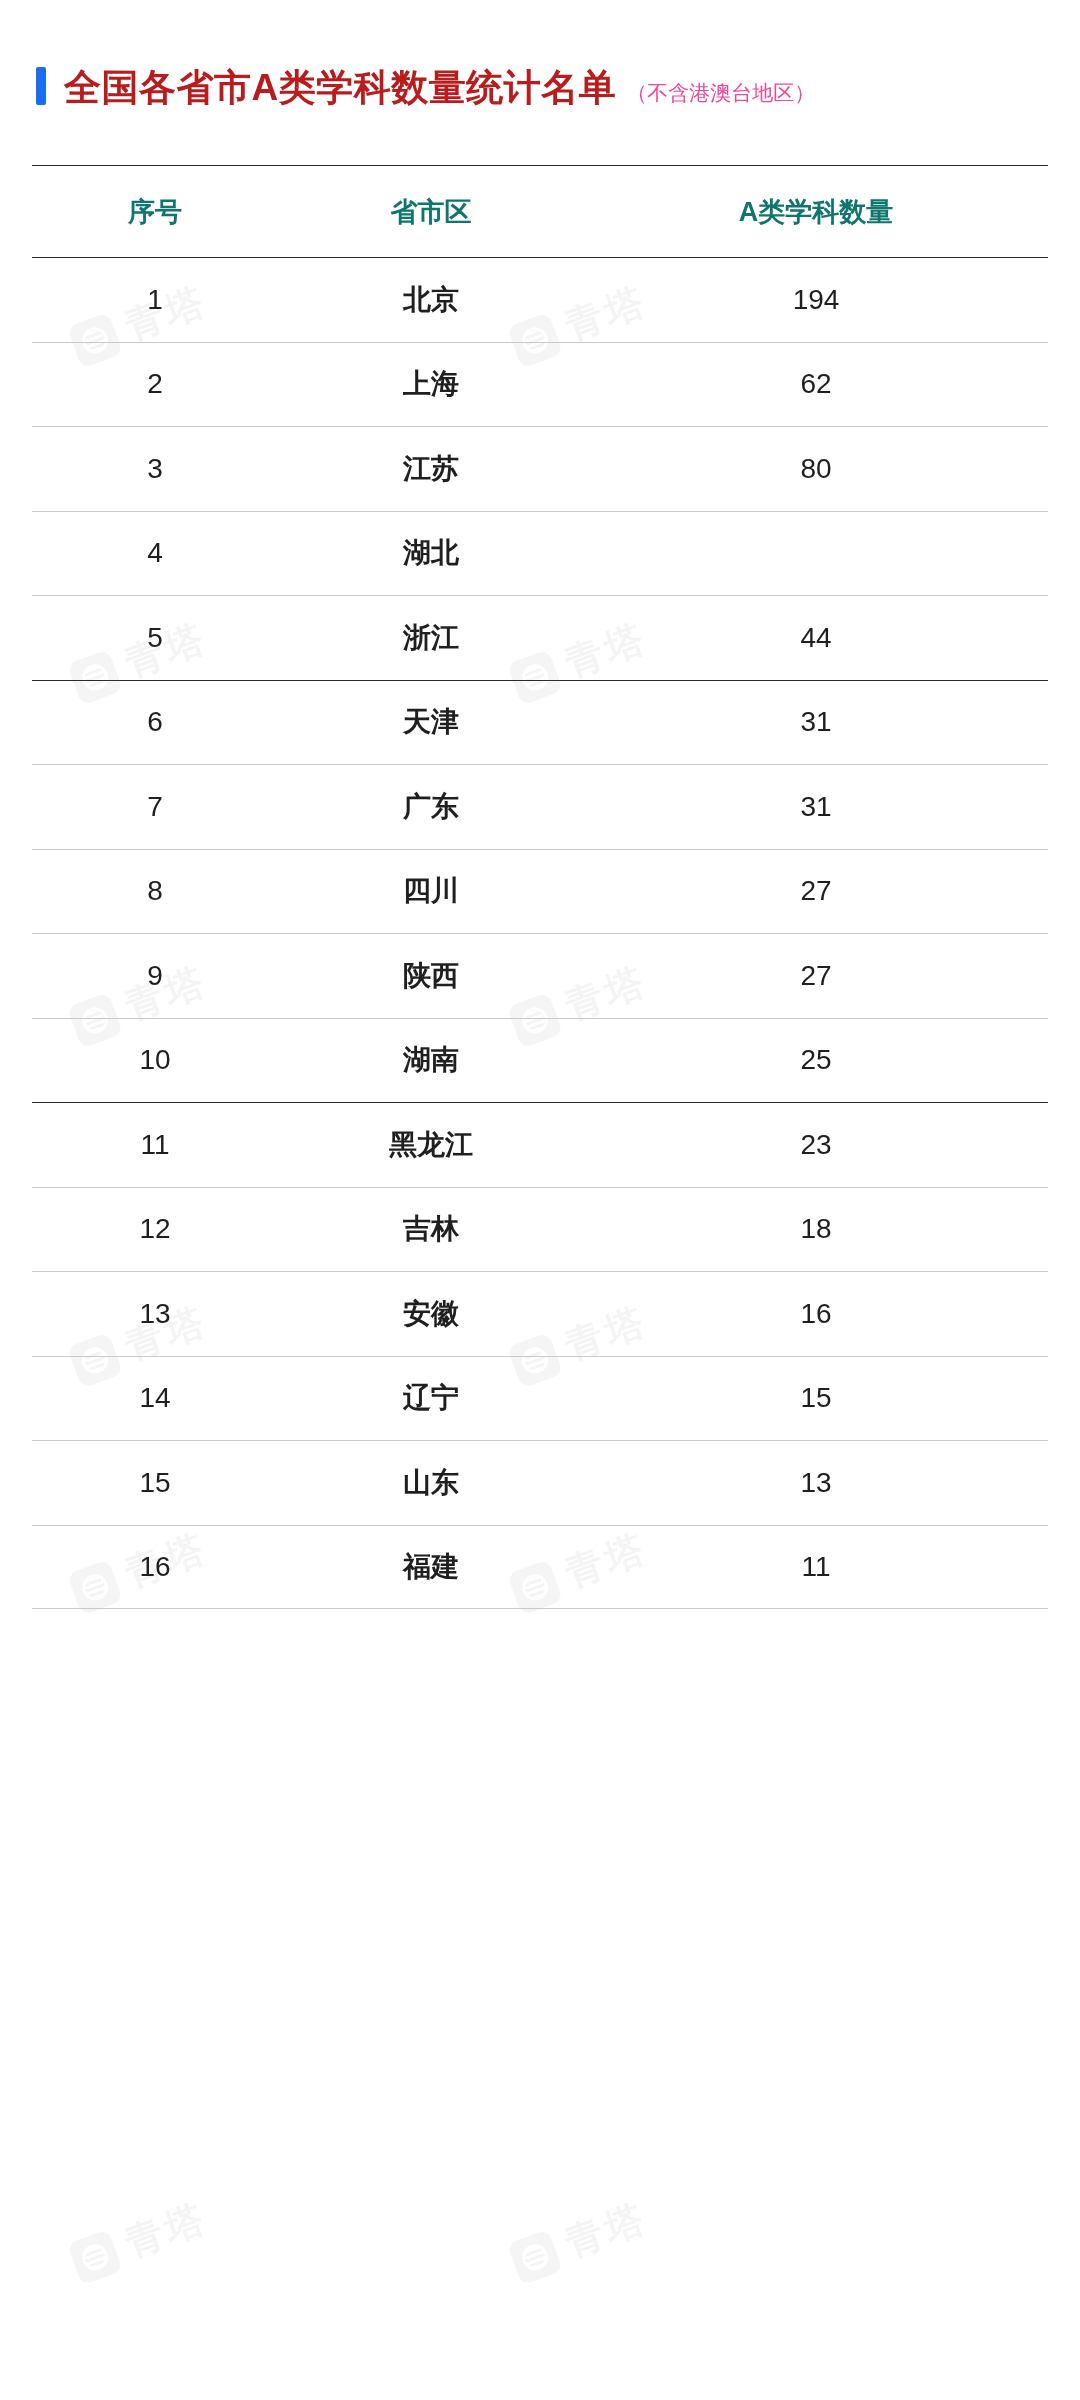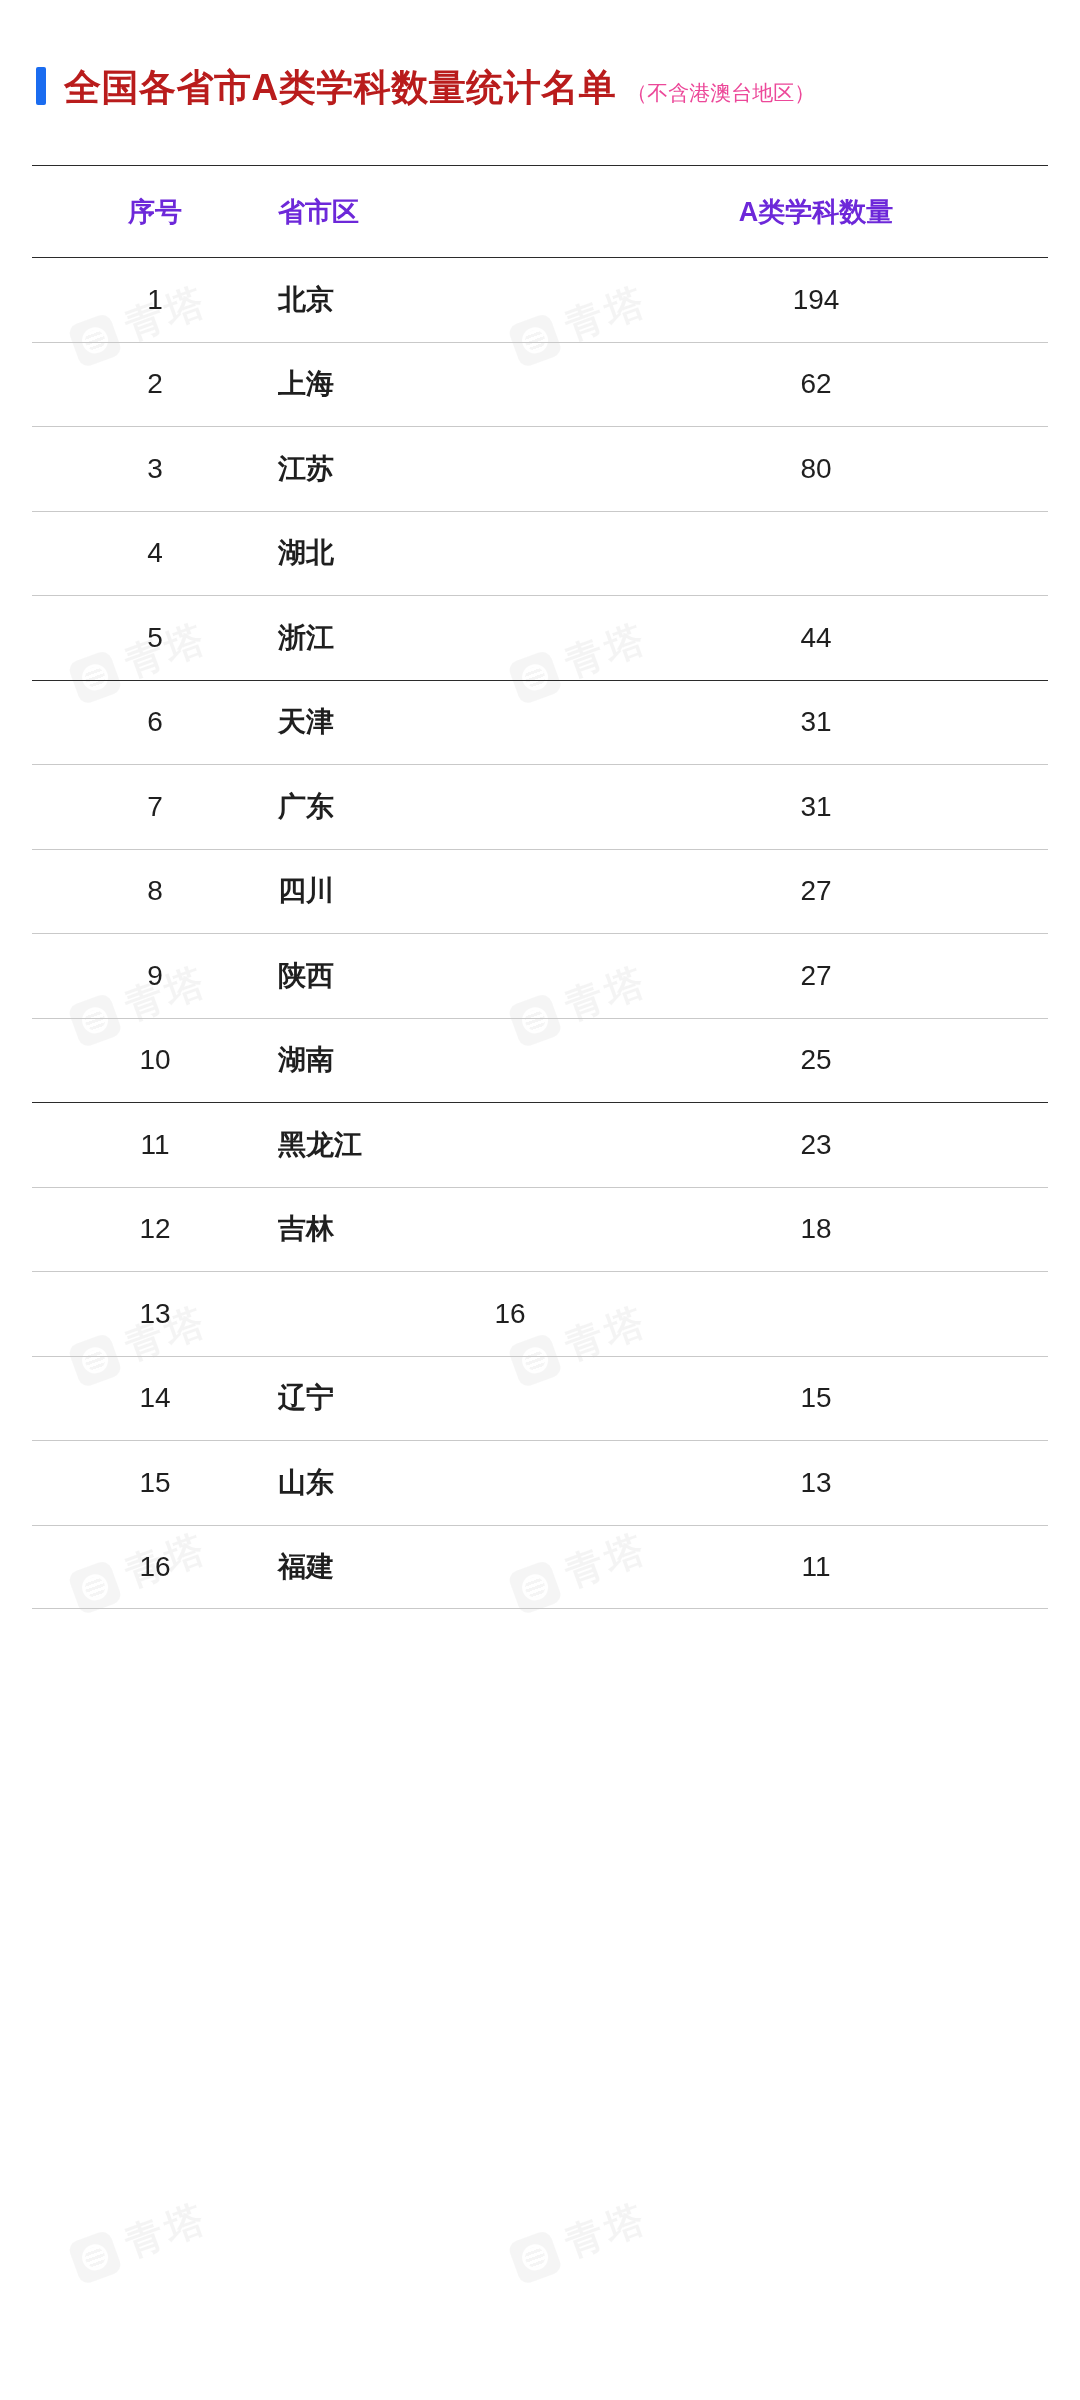--- a/index.html
+++ b/index.html
@@ -62,27 +62,27 @@
     z-index:2;
   }
   .row.head {
     height:92px;
     border-top:1.6px solid #2b2b2b;
   }
   .row.thin { border-top:1px solid #c9c9c9; }
   .row.last { border-bottom:1px solid #c9c9c9; }
 
   .c-idx   { width:246px; text-align:center; }
-  .c-name  { width:306px; }
+  .c-name  { width:306px; text-align:center; }
   .c-count { width:464px; text-align:center; }
 
   .head .c-idx, .head .c-name, .head .c-count {
     font-size:27px;
     font-weight:bold;
-    color:#6d28d9;
+    color:#0f766e;
   }
   .cell {
     font-size:28px;
     color:#1f1f1f;
   }
   .cell.name { font-weight:bold; }
 
   
   .wm-layer {
     position:absolute;
@@ -283,20 +283,21 @@
     </div>
 
     <div class="row thin">
       <div class="cell c-idx">12</div>
       <div class="cell name c-name">吉林</div>
       <div class="cell c-count">18</div>
     </div>
 
     <div class="row thin">
       <div class="cell c-idx">13</div>
+      <div class="cell name c-name">安徽</div>
       <div class="cell c-count">16</div>
     </div>
 
     <div class="row thin">
       <div class="cell c-idx">14</div>
       <div class="cell name c-name">辽宁</div>
       <div class="cell c-count">15</div>
     </div>
 
     <div class="row thin">

